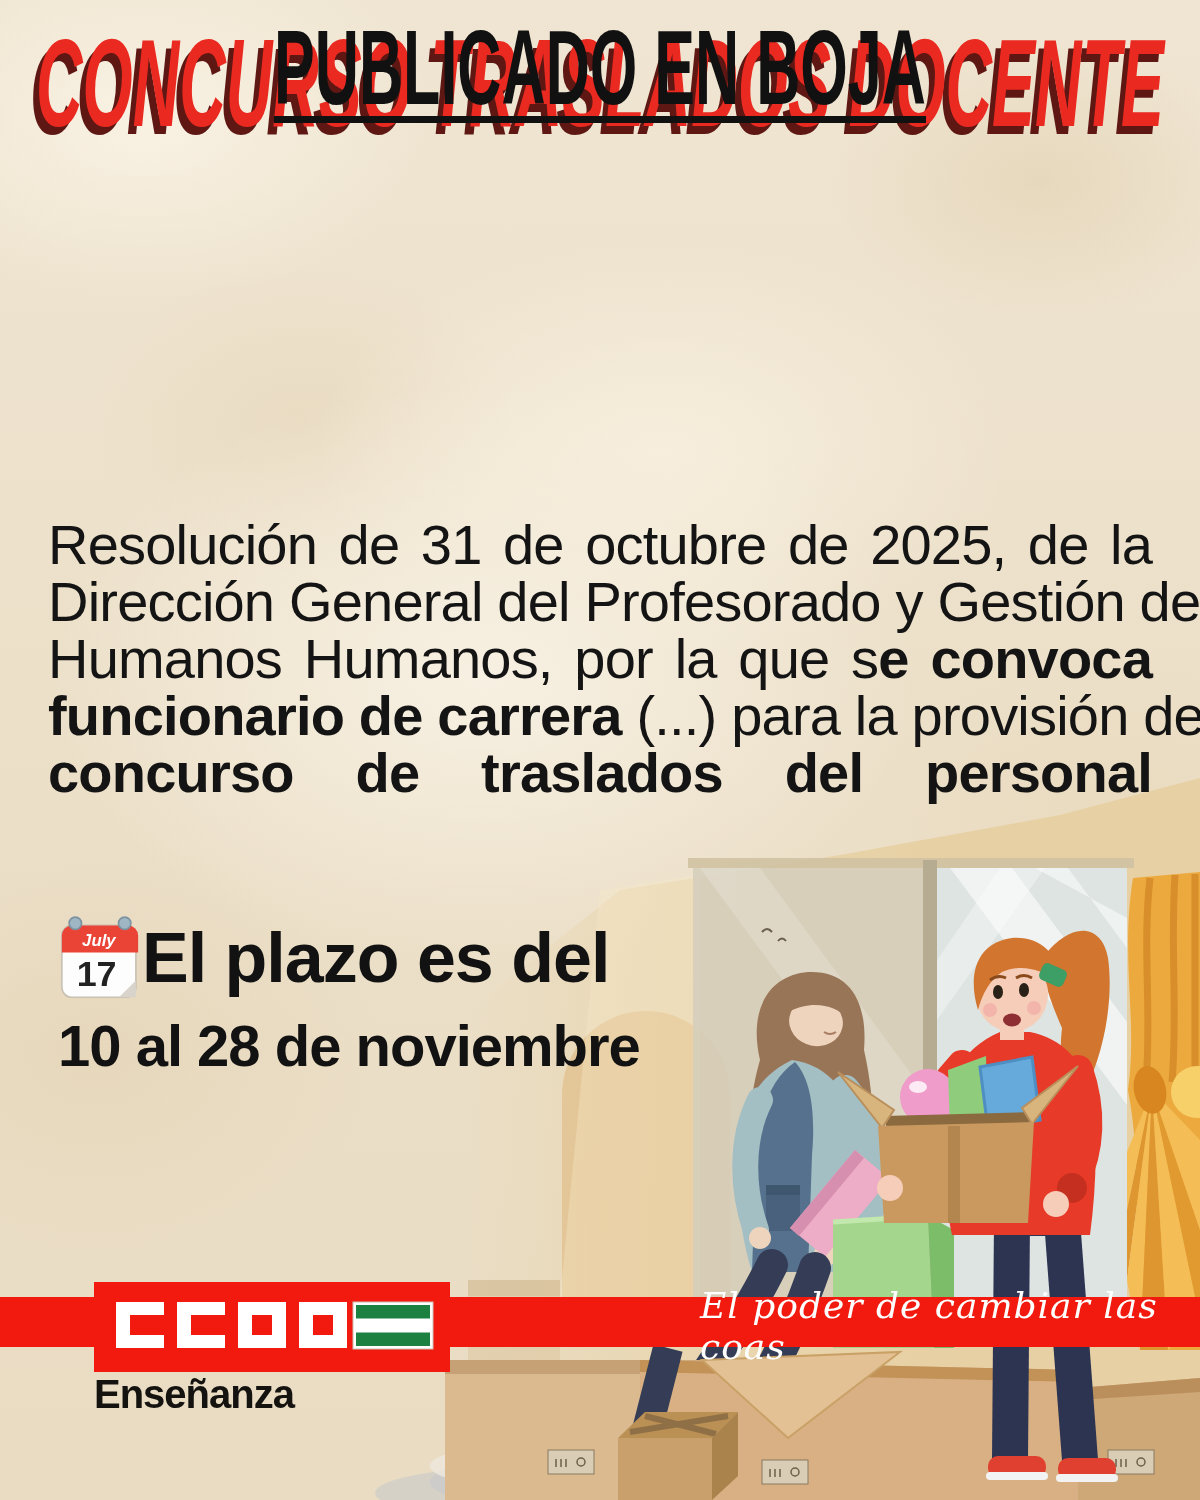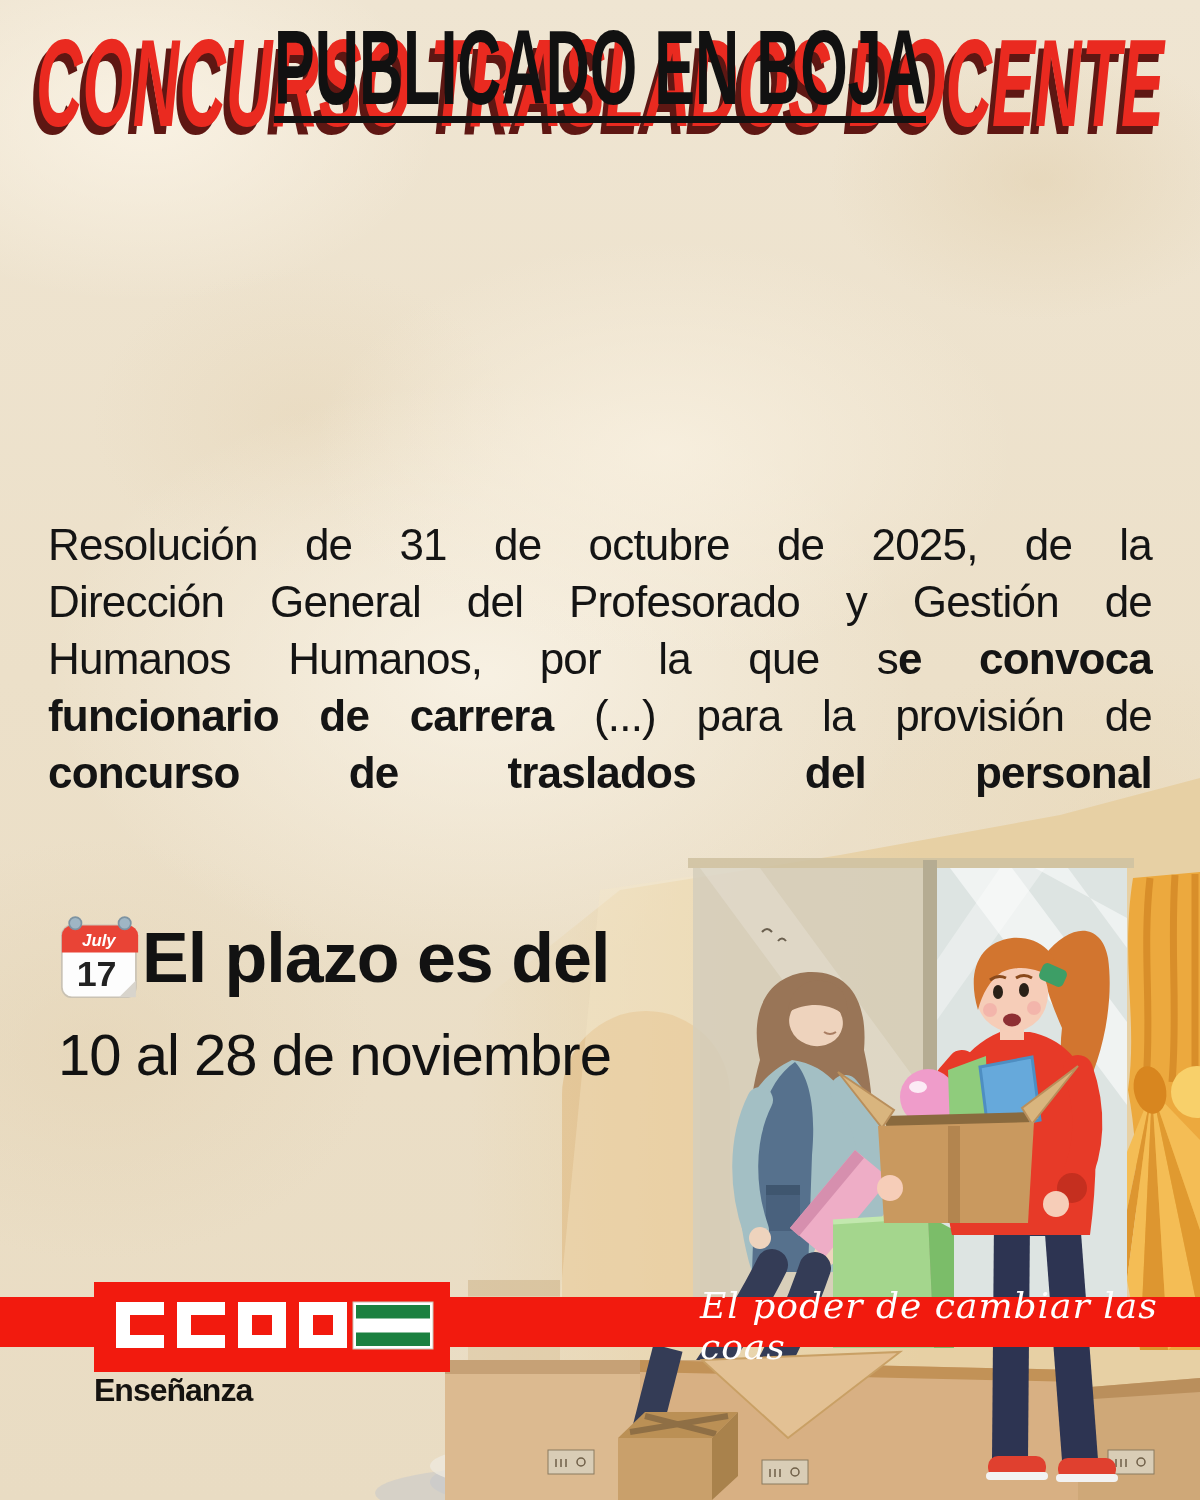--- a/index.html
+++ b/index.html
@@ -17,39 +17,39 @@
       linear-gradient(180deg,#efe5d2 0%,#ece0c9 45%,#e9dcc3 100%);
     padding-left: 8px;
   }
   .abs{position:absolute;}
   svg text{font-family:"Liberation Sans",sans-serif;}
 
   .title-svg{left:0;top:68;width:1200px;height:150px;}
   .subtitle-svg{left:0;top:312;width:1200px;height:140px;}
 
   .body-text{left:48px;top:516px;width:1104px;color:#141414;
-    font-size:44px;line-height:57px;letter-spacing:-0.8px;}
+    font-size:56px;line-height:57px;letter-spacing:-0.8px;}
   .body-text .line{text-align:justify;text-align-last:justify;white-space:nowrap;height:57px;}
   .body-text b{font-weight:700;}
 
   .deadline{left:58px;top:912px;color:#121212;}
   .deadline .row{display:flex;align-items:center;}
   .deadline .t{font-size:70px;font-weight:700;letter-spacing:-1px;}
-  .deadline .t2{font-size:58px;font-weight:400;letter-spacing:-1px;margin-top:17px;}
+  .deadline .t2{font-size:58px;font-weight:700;letter-spacing:-1px;margin-top:8px;}
   .cal{width:84px;height:92px;flex:0 0 auto;}
 
   .stripe{left:0;top:1297px;width:1200px;height:50px;background:#f21a0e;}
   .slogan{position:absolute;left:700px;top:0;width:500px;height:58px;
     display:flex;align-items:center;justify-content:center;
     color:#ffffff;font-family:"DejaVu Serif",serif;font-style:italic;
     font-size:36px;letter-spacing:1px;}
 
   .logo-block{left:94px;top:1282px;width:356px;height:90px;background:#f21a0e;}
   .logo-svg{position:absolute;left:0;top:0;width:356px;height:90px;}
-  .org-sub{left:94px;top:1372px;font-size:32px;font-weight:700;color:#151310;letter-spacing:-1px;}
+  .org-sub{left:94px;top:1372px;font-size:40px;font-weight:700;color:#151310;letter-spacing:-1px;}
 
   .sr{position:absolute;width:1px;height:1px;overflow:hidden;clip:rect(0 0 0 0);white-space:nowrap;}
 </style>
 </head>
 <body>
 
 <div class="poster">
 
   <svg class="abs" style="left:0;top:760px;width:1200px;height:740px;" viewBox="0 0 1200 740">
     <defs>

